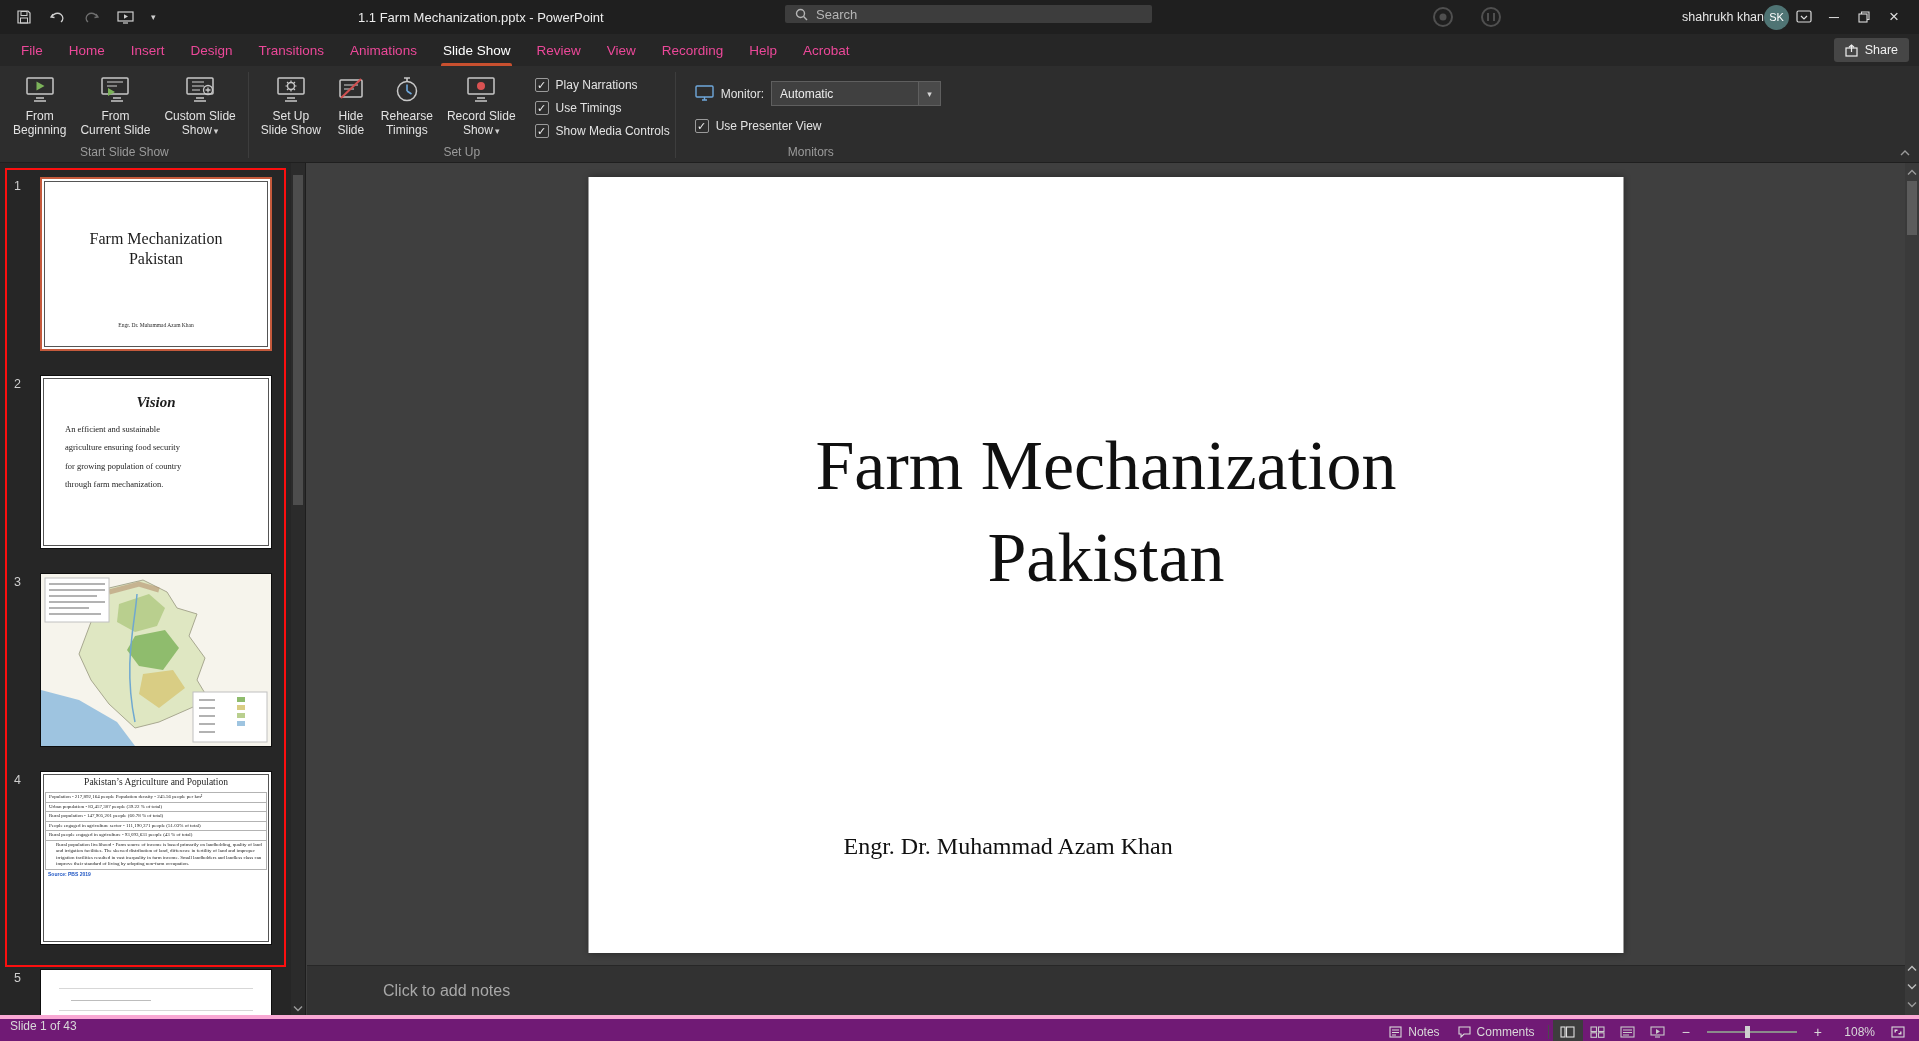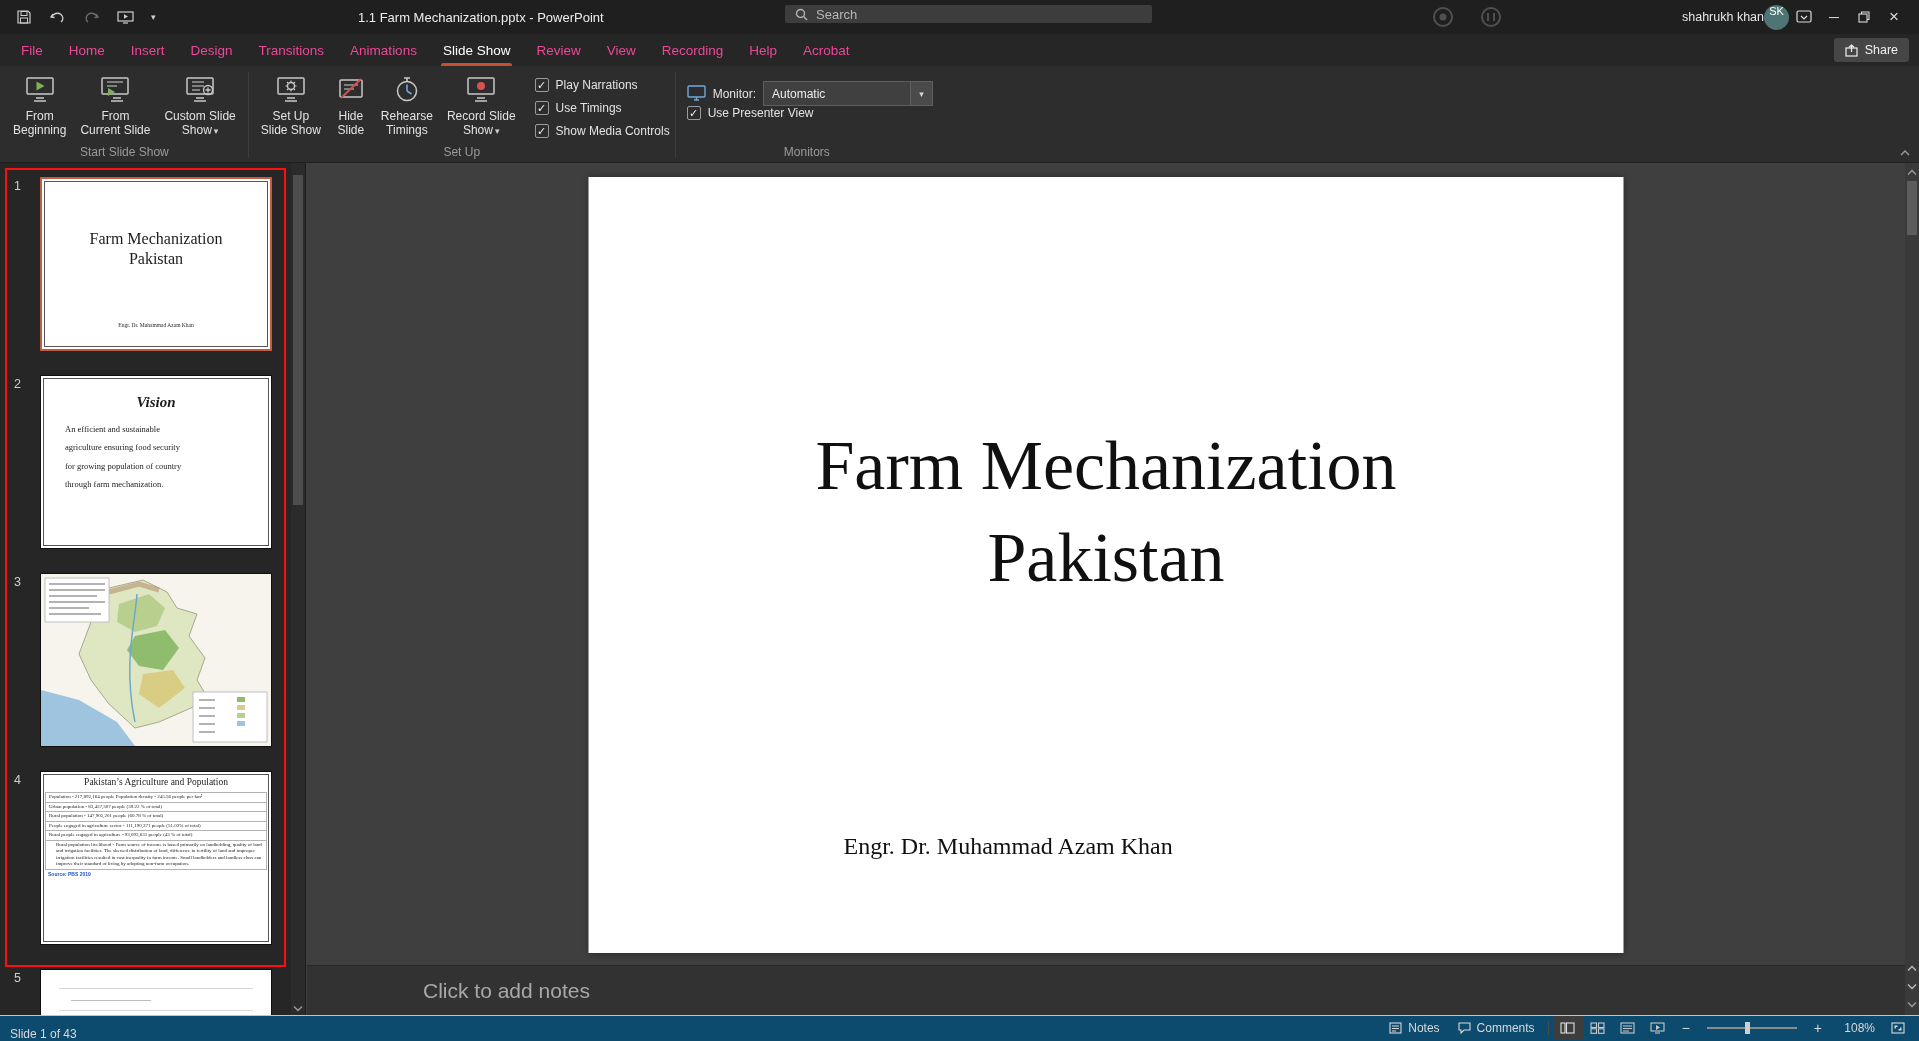--- a/index.html
+++ b/index.html
@@ -15,21 +15,21 @@
   .dim{opacity:.45;}
   .doc-title{position:absolute;left:358px;top:0;height:34px;display:flex;align-items:center;font-size:13px;color:#ededed;}
   .searchbox{position:absolute;left:785px;top:5px;width:367px;height:18px;background:#3d3d3d;border-radius:2px;
     display:flex;align-items:center;gap:8px;padding:0 10px;}
   .searchbox input{background:transparent;border:none;outline:none;color:#c9c9c9;font-size:13px;width:100%;font-family:inherit;}
   .searchbox input::placeholder{color:#b5b5b5;}
   .overlay-icons{position:absolute;left:1432px;top:6px;display:flex;gap:26px;opacity:.3;}
   .tb-right{position:absolute;right:10px;top:0;height:34px;display:flex;align-items:center;}
   .username{font-size:12.5px;color:#e8e8e8;}
   .avatar{width:25px;height:25px;border-radius:50%;background:#4f7474;color:#fff;font-size:11px;
-    display:flex;align-items:flex-start;justify-content:center;}
+    display:flex;align-items:center;justify-content:center;}
   .winbtn{width:30px;height:34px;display:flex;align-items:center;justify-content:center;font-size:14px;color:#dcdcdc;}
 
   
   .tabsrow{position:absolute;top:34px;left:0;width:100%;height:32px;background:#262626;display:flex;align-items:stretch;padding-left:8px;z-index:19;}
   .tab{padding:0 13px;display:flex;align-items:center;font-size:13.5px;color:#ec4899;position:relative;}
   .tab.active{color:#ffffff;}
   .tab.active::after{content:"";position:absolute;left:11px;right:11px;bottom:0;height:3px;background:#c9502f;border-radius:2px 2px 0 0;}
   .share-btn{position:absolute;right:10px;top:4px;height:24px;background:#464646;border-radius:3px;display:flex;
     align-items:center;gap:7px;padding:0 11px;font-size:12.5px;color:#f0f0f0;}
 
@@ -44,21 +44,21 @@
   .bigbtn .bicon{height:34px;display:flex;align-items:center;justify-content:center;}
   .bigbtn .blabel{font-size:12px;line-height:1.18;color:#e3e3e3;text-align:center;}
   .dd-arrow{font-size:9px;color:#cfcfcf;margin-left:2px;}
   .cb-col{display:flex;flex-direction:column;gap:9px;margin-left:12px;padding-top:10px;}
   .cb-row{display:flex;align-items:center;gap:7px;}
   .cb{width:14px;height:14px;border:1px solid #9a9a9a;border-radius:2px;background:#2d2d2d;position:relative;
     display:flex;align-items:center;justify-content:center;}
   .cb .tick{visibility:hidden;font-size:11px;line-height:1;color:#f0f0f0;}
   .cb.checked .tick{visibility:visible;}
   .cb-label{font-size:12px;color:#e3e3e3;}
-  .mon-col{display:flex;flex-direction:column;padding-top:13px;margin-left:6px;}
+  .mon-col{display:flex;flex-direction:column;gap:13px;padding-top:13px;margin-left:14px;}
   .mon-row{display:flex;align-items:center;gap:7px;}
   .mon-label{font-size:12px;color:#e3e3e3;}
   .dropdown{width:170px;height:25px;background:#404040;border:1px solid #5f5f5f;display:flex;align-items:center;}
   .dropdown .dd-val{flex:1;font-size:12px;color:#ececec;padding-left:8px;}
   .dropdown .dd-btn{width:22px;height:100%;background:#4a4a4a;border-left:1px solid #5f5f5f;display:flex;align-items:center;justify-content:center;font-size:9px;color:#d5d5d5;}
   .ribbon-collapse{position:absolute;right:8px;bottom:5px;}
 
   
   .thumbpanel{position:absolute;top:163px;left:0;width:306px;height:852px;background:#262626;overflow:hidden;border-right:1px solid #1e1e1e;z-index:5;}
   .trow{display:flex;margin-bottom:24px;}
@@ -81,30 +81,30 @@
   .panel-scroll{position:absolute;top:0;right:0;width:14px;height:100%;background:#2b2b2b;}
   .panel-scroll .pthumb{position:absolute;top:12px;left:2px;width:10px;height:330px;background:#4d4d4d;}
   .panel-scroll .parrow{position:absolute;bottom:3px;left:2px;}
   .red-rect{position:absolute;left:5px;top:5px;width:281px;height:799px;border:2px solid #fb0f0f;z-index:6;pointer-events:none;}
 
   .editor{position:absolute;top:163px;left:307px;right:14px;bottom:26px;background:#3f3f3f;}
   .slide-canvas{position:absolute;left:50%;transform:translateX(-50%);top:14px;width:1035px;height:776px;background:#ffffff;box-shadow:0 0 7px rgba(0,0,0,.4);}
   .slide-title{position:absolute;top:243px;left:0;width:100%;text-align:center;font-size:70px;line-height:1.32;color:#101010;}
   .slide-sub{position:absolute;top:656px;left:255px;font-size:24px;color:#101010;}
   .notesbar{position:absolute;left:0;right:0;bottom:0;height:50px;background:#323232;border-top:1px solid #272727;}
-  .notes-text{padding-left:116px;line-height:50px;font-size:21px;color:#a8a8a8;}
+  .notes-text{padding-left:76px;line-height:50px;font-size:16px;color:#a8a8a8;}
   .notes-splitter{position:absolute;left:0;right:0;top:-3px;height:3px;}
 
   .right-scroll{position:absolute;top:163px;right:0;width:14px;bottom:26px;background:#3a3a3a;z-index:4;}
   .right-scroll .rthumb{position:absolute;top:18px;left:2px;width:10px;height:54px;background:#5c5c5c;}
   .rs-btn{position:absolute;left:1px;width:12px;height:14px;display:flex;align-items:center;justify-content:center;}
 
   
-  .statusbar{position:absolute;bottom:0;left:0;width:100%;height:26px;background:#0c4a6e;border-top:1px solid #f9a8d4;
-    display:flex;align-items:flex-end;font-size:12px;color:#d9d9d9;z-index:21;}
+  .statusbar{position:absolute;bottom:0;left:0;width:100%;height:26px;background:#701a75;border-top:4px solid #f9a8d4;
+    display:flex;align-items:flex-start;font-size:12px;color:#d9d9d9;z-index:21;}
   .sb-left{padding-left:10px;}
   .sb-right{margin-left:auto;display:flex;align-items:center;}
   .sb-item{display:flex;align-items:center;gap:6px;padding:0 9px;height:26px;}
   .sb-sep{width:1px;height:14px;background:#4a4a4a;margin:0 4px;}
   .viewbtn{width:30px;height:24px;display:flex;align-items:center;justify-content:center;}
   .viewbtn.active{background:#3d3d3d;}
   .zoom-track{width:90px;height:2px;background:#8b8b8b;position:relative;margin:0 8px;}
   .zoom-thumb{position:absolute;left:42%;top:-5px;width:5px;height:12px;background:#cfcfcf;}
   .zoom-pct{width:40px;text-align:right;margin:0 8px 0 4px;}
   .zoom-sign{font-size:14px;color:#d9d9d9;}

